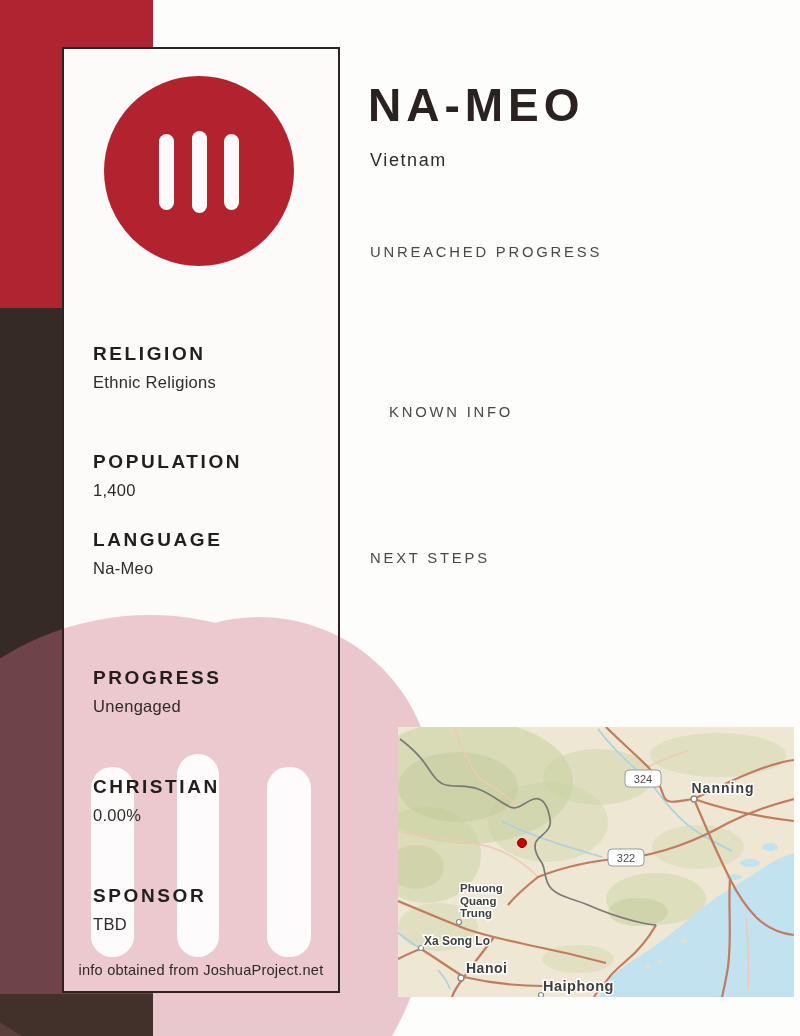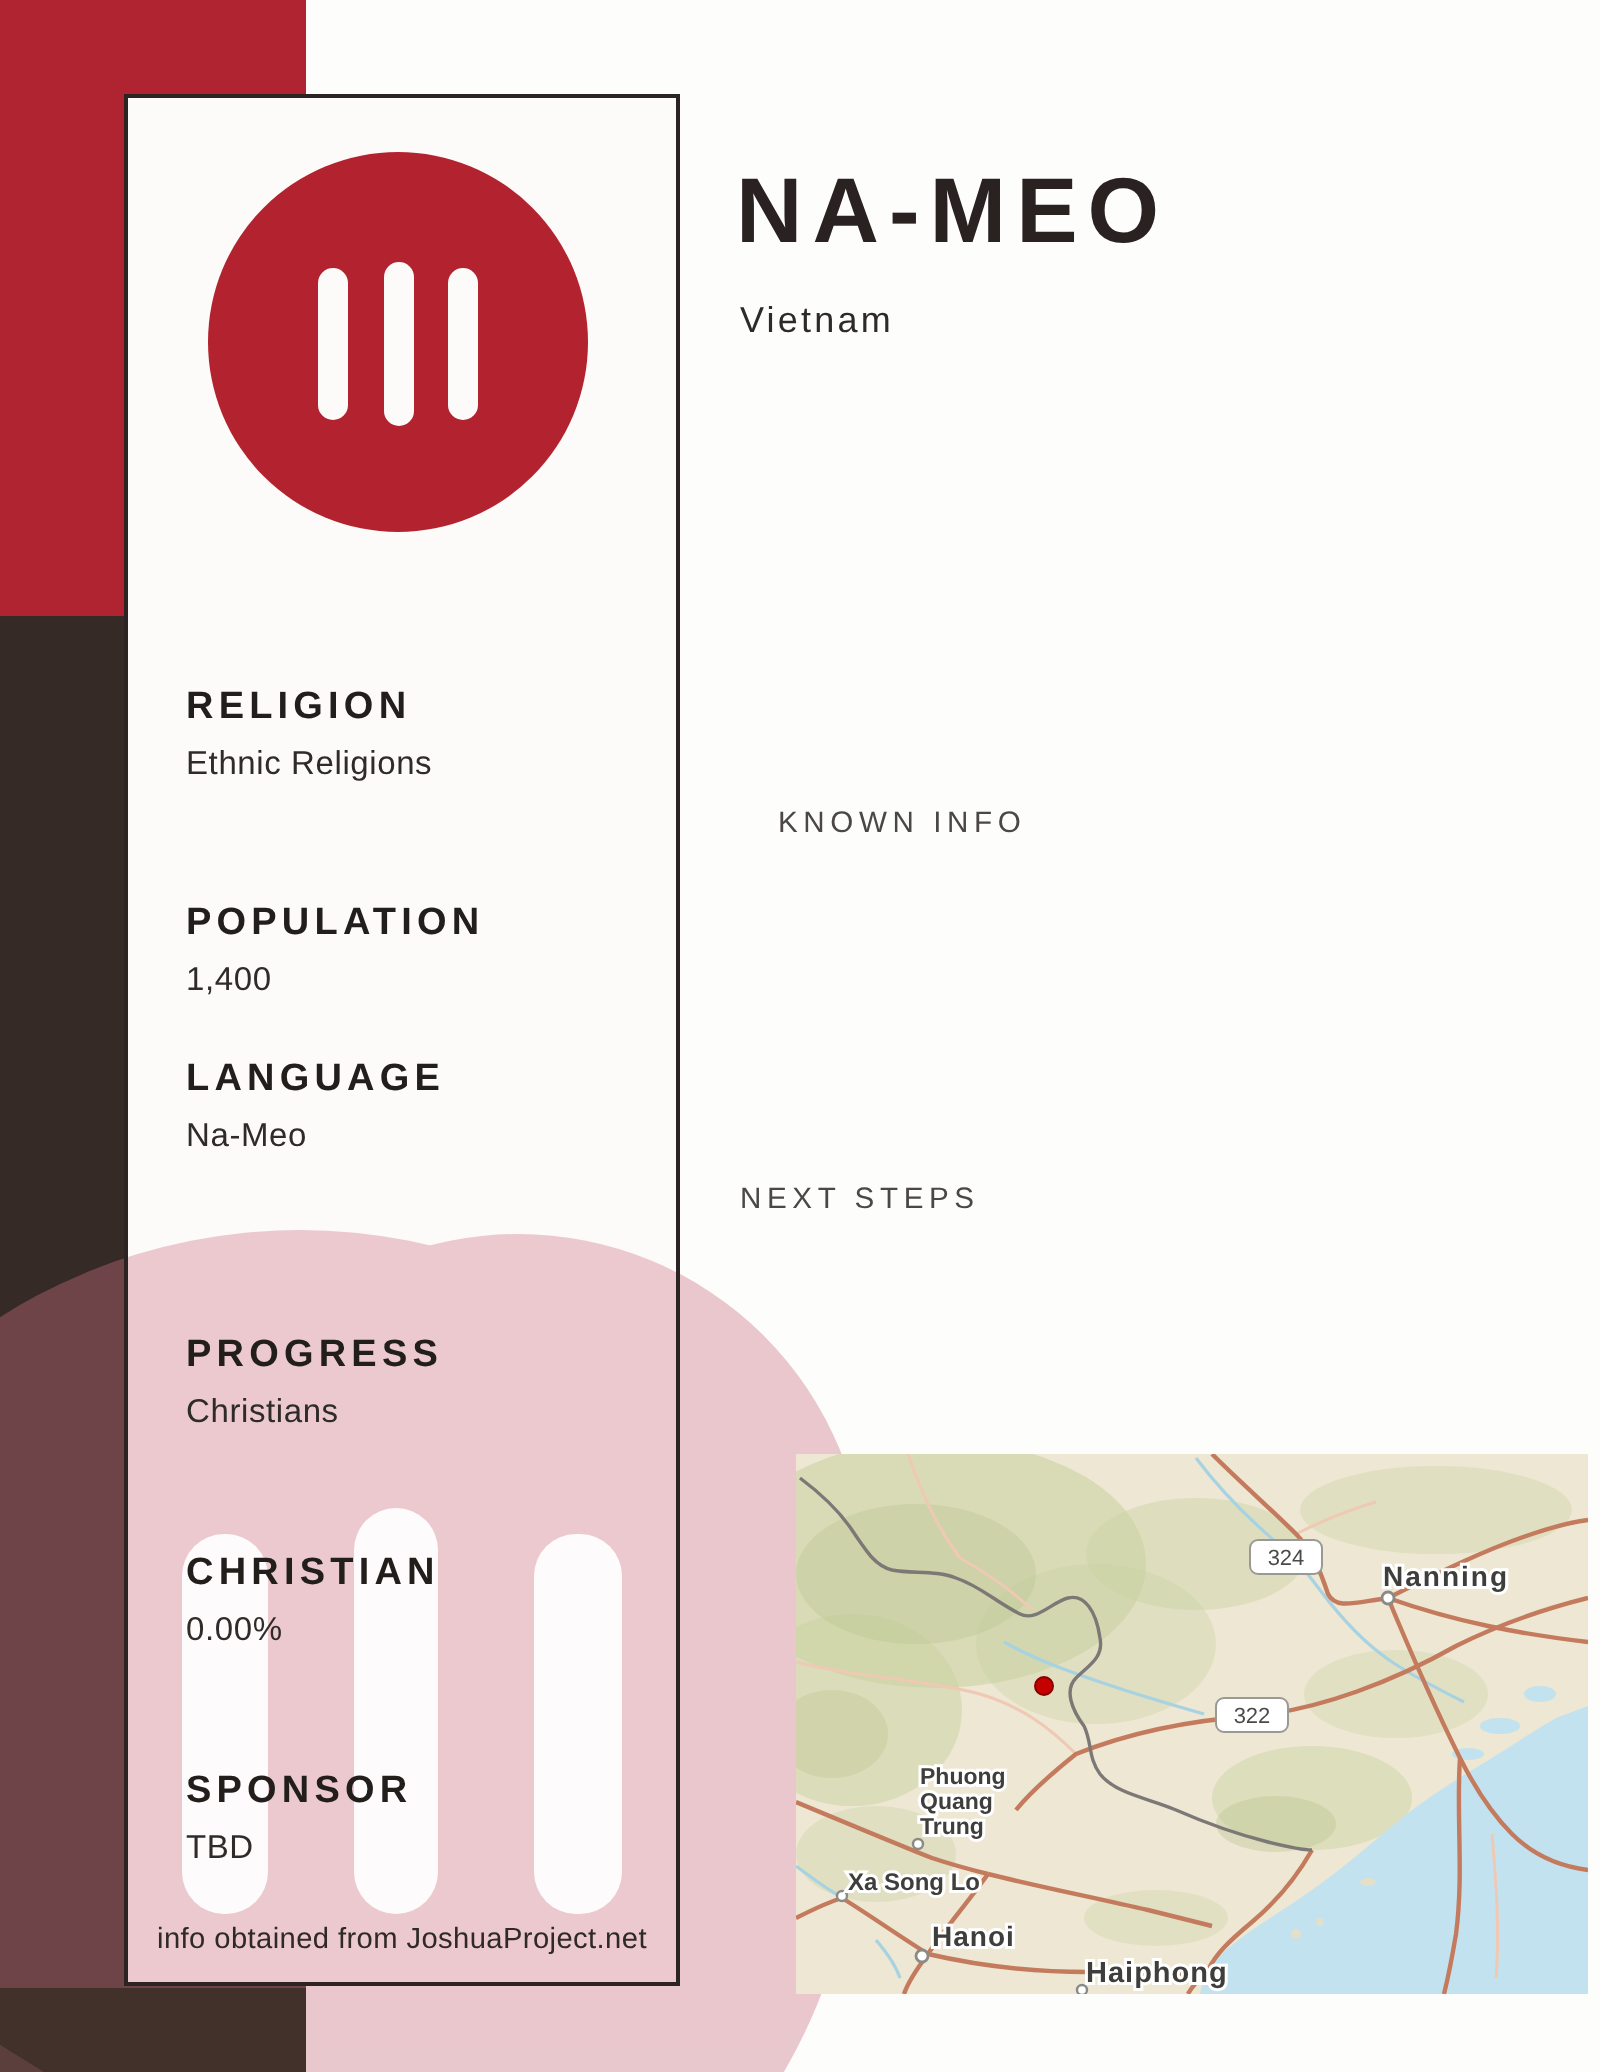--- a/index.html
+++ b/index.html
@@ -41,21 +41,21 @@
   .st1{top:294px;} .st2{top:402px;} .st3{top:480px;} .st4{top:618px;} .st5{top:727px;} .st6{top:836px;}
   .card-footer{
     position:absolute;left:0;bottom:13px;width:100%;text-align:center;z-index:3;
     font-size:14.6px;color:#2F2A27;letter-spacing:.2px;
   }
   
   .title{position:absolute;left:368px;top:82px;font-size:46px;font-weight:900;
     letter-spacing:5px;color:#2A2220;line-height:1;}
   .subtitle{position:absolute;left:370px;top:150px;font-size:18px;letter-spacing:1.6px;color:#2E2A28;}
   .sec-head{position:absolute;left:370px;font-size:14.8px;letter-spacing:2.8px;color:#4B4744;}
-  .sh1{top:244px;} .sh2{top:404px;margin-left:19px;} .sh3{top:592px;}
+  .sh1{top:244px;} .sh2{top:404px;margin-left:19px;} .sh3{top:550px;}
   .sec-body{position:absolute;left:370px;width:406px;font-size:15.8px;line-height:27px;
     letter-spacing:.2px;color:#3D3936;}
   .sb1{top:270px;} .sb2:{}{} .sb2{top:430px;} .sb3{top:590px;}
   
   .map{position:absolute;left:398px;top:727px;width:396px;height:244px;}
   .map svg{display:block;}
   .map text{font-family:"Liberation Sans","DejaVu Sans",sans-serif;}
   .map .place{font-weight:700;fill:#3E3E3C;paint-order:stroke;stroke:#FFFFFF;stroke-width:3px;}
   .map .badge-txt{fill:#4A4A48;paint-order:stroke;stroke:#ffffff;stroke-width:1.5px;}
 </style>
@@ -96,37 +96,38 @@
     <div class="stat st2">
       <div class="lbl">POPULATION</div>
       <div class="val">1,400</div>
     </div>
     <div class="stat st3">
       <div class="lbl">LANGUAGE</div>
       <div class="val">Na-Meo</div>
     </div>
     <div class="stat st4">
       <div class="lbl">PROGRESS</div>
-      <div class="val">Christians</div>
+      <div class="val">Unengaged</div>
     </div>
     <div class="stat st5">
       <div class="lbl">CHRISTIAN</div>
       <div class="val">0.00%</div>
     </div>
     <div class="stat st6">
       <div class="lbl">SPONSOR</div>
       <div class="val">TBD</div>
     </div>
 
     <div class="card-footer">info obtained from JoshuaProject.net</div>
   </div>
 
   <div class="title">NA-MEO</div>
   <div class="subtitle">Vietnam</div>
 
+  <div class="sec-head sh1">UNREACHED PROGRESS</div>
 
   <div class="sec-head sh2">KNOWN INFO</div>
 
   <div class="sec-head sh3">NEXT STEPS</div>
 
   <div class="map">
     <svg width="396" height="270" viewBox="0 0 396 270">
       <rect x="0" y="0" width="396" height="270" fill="#EDE7D3"></rect>
 
       <g>

